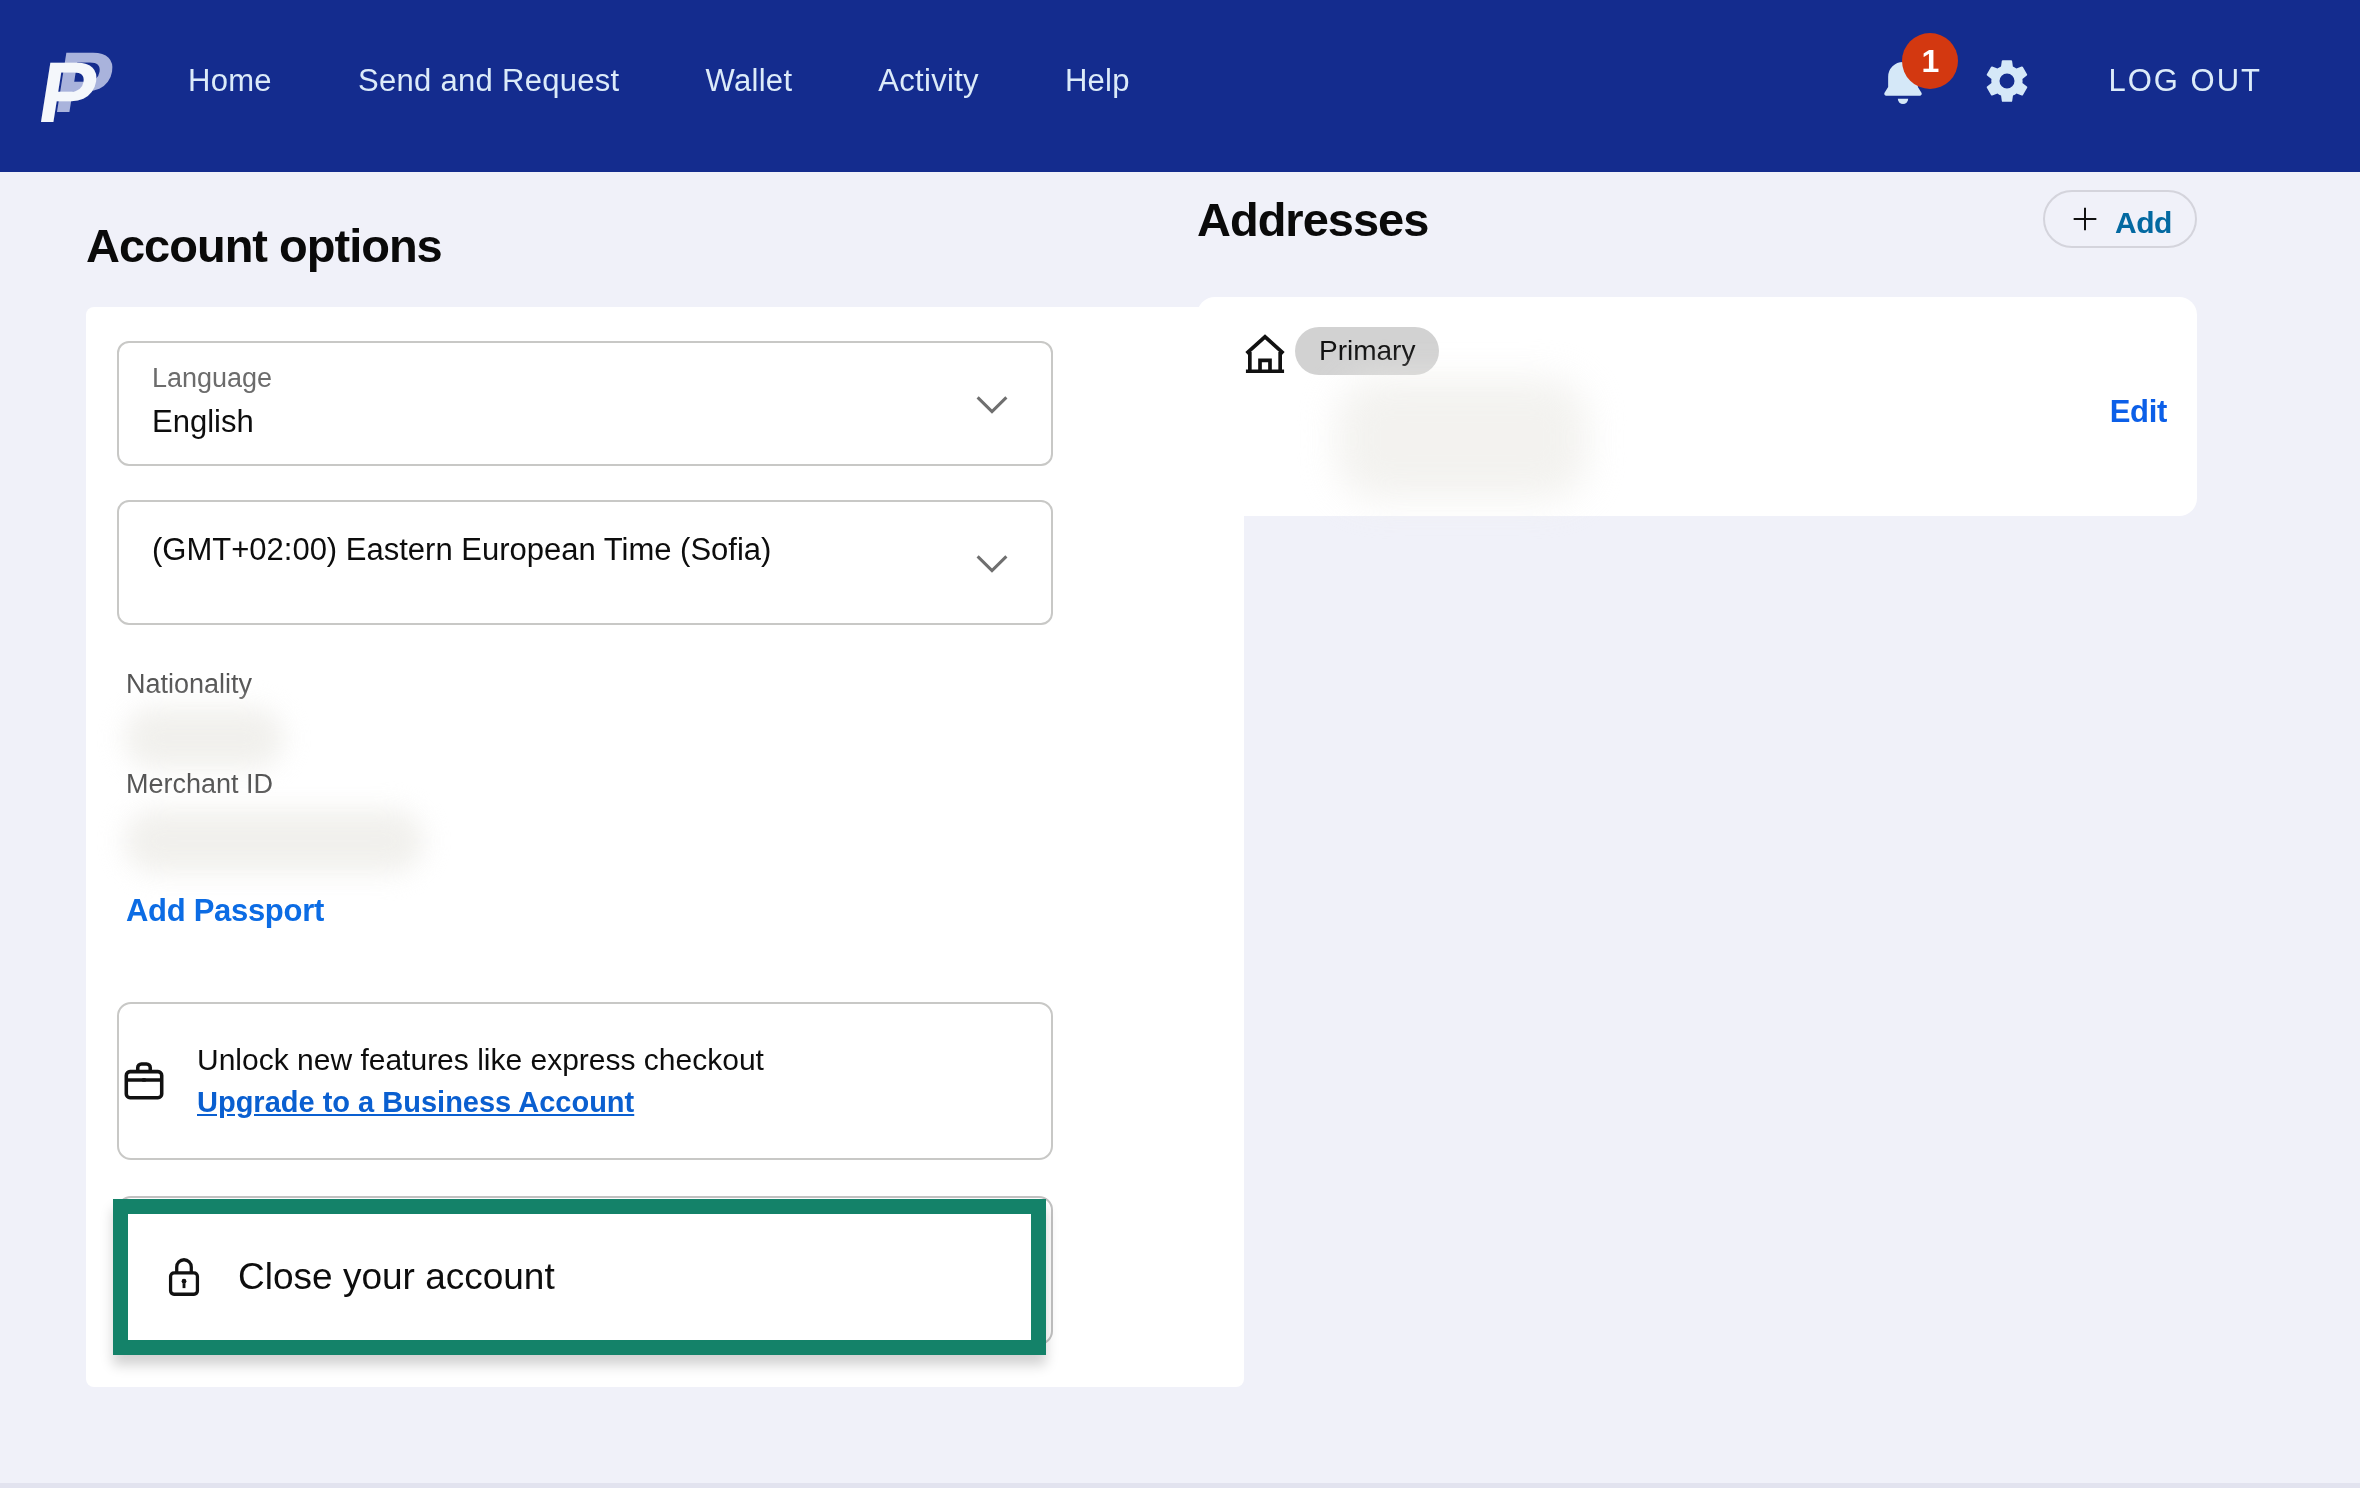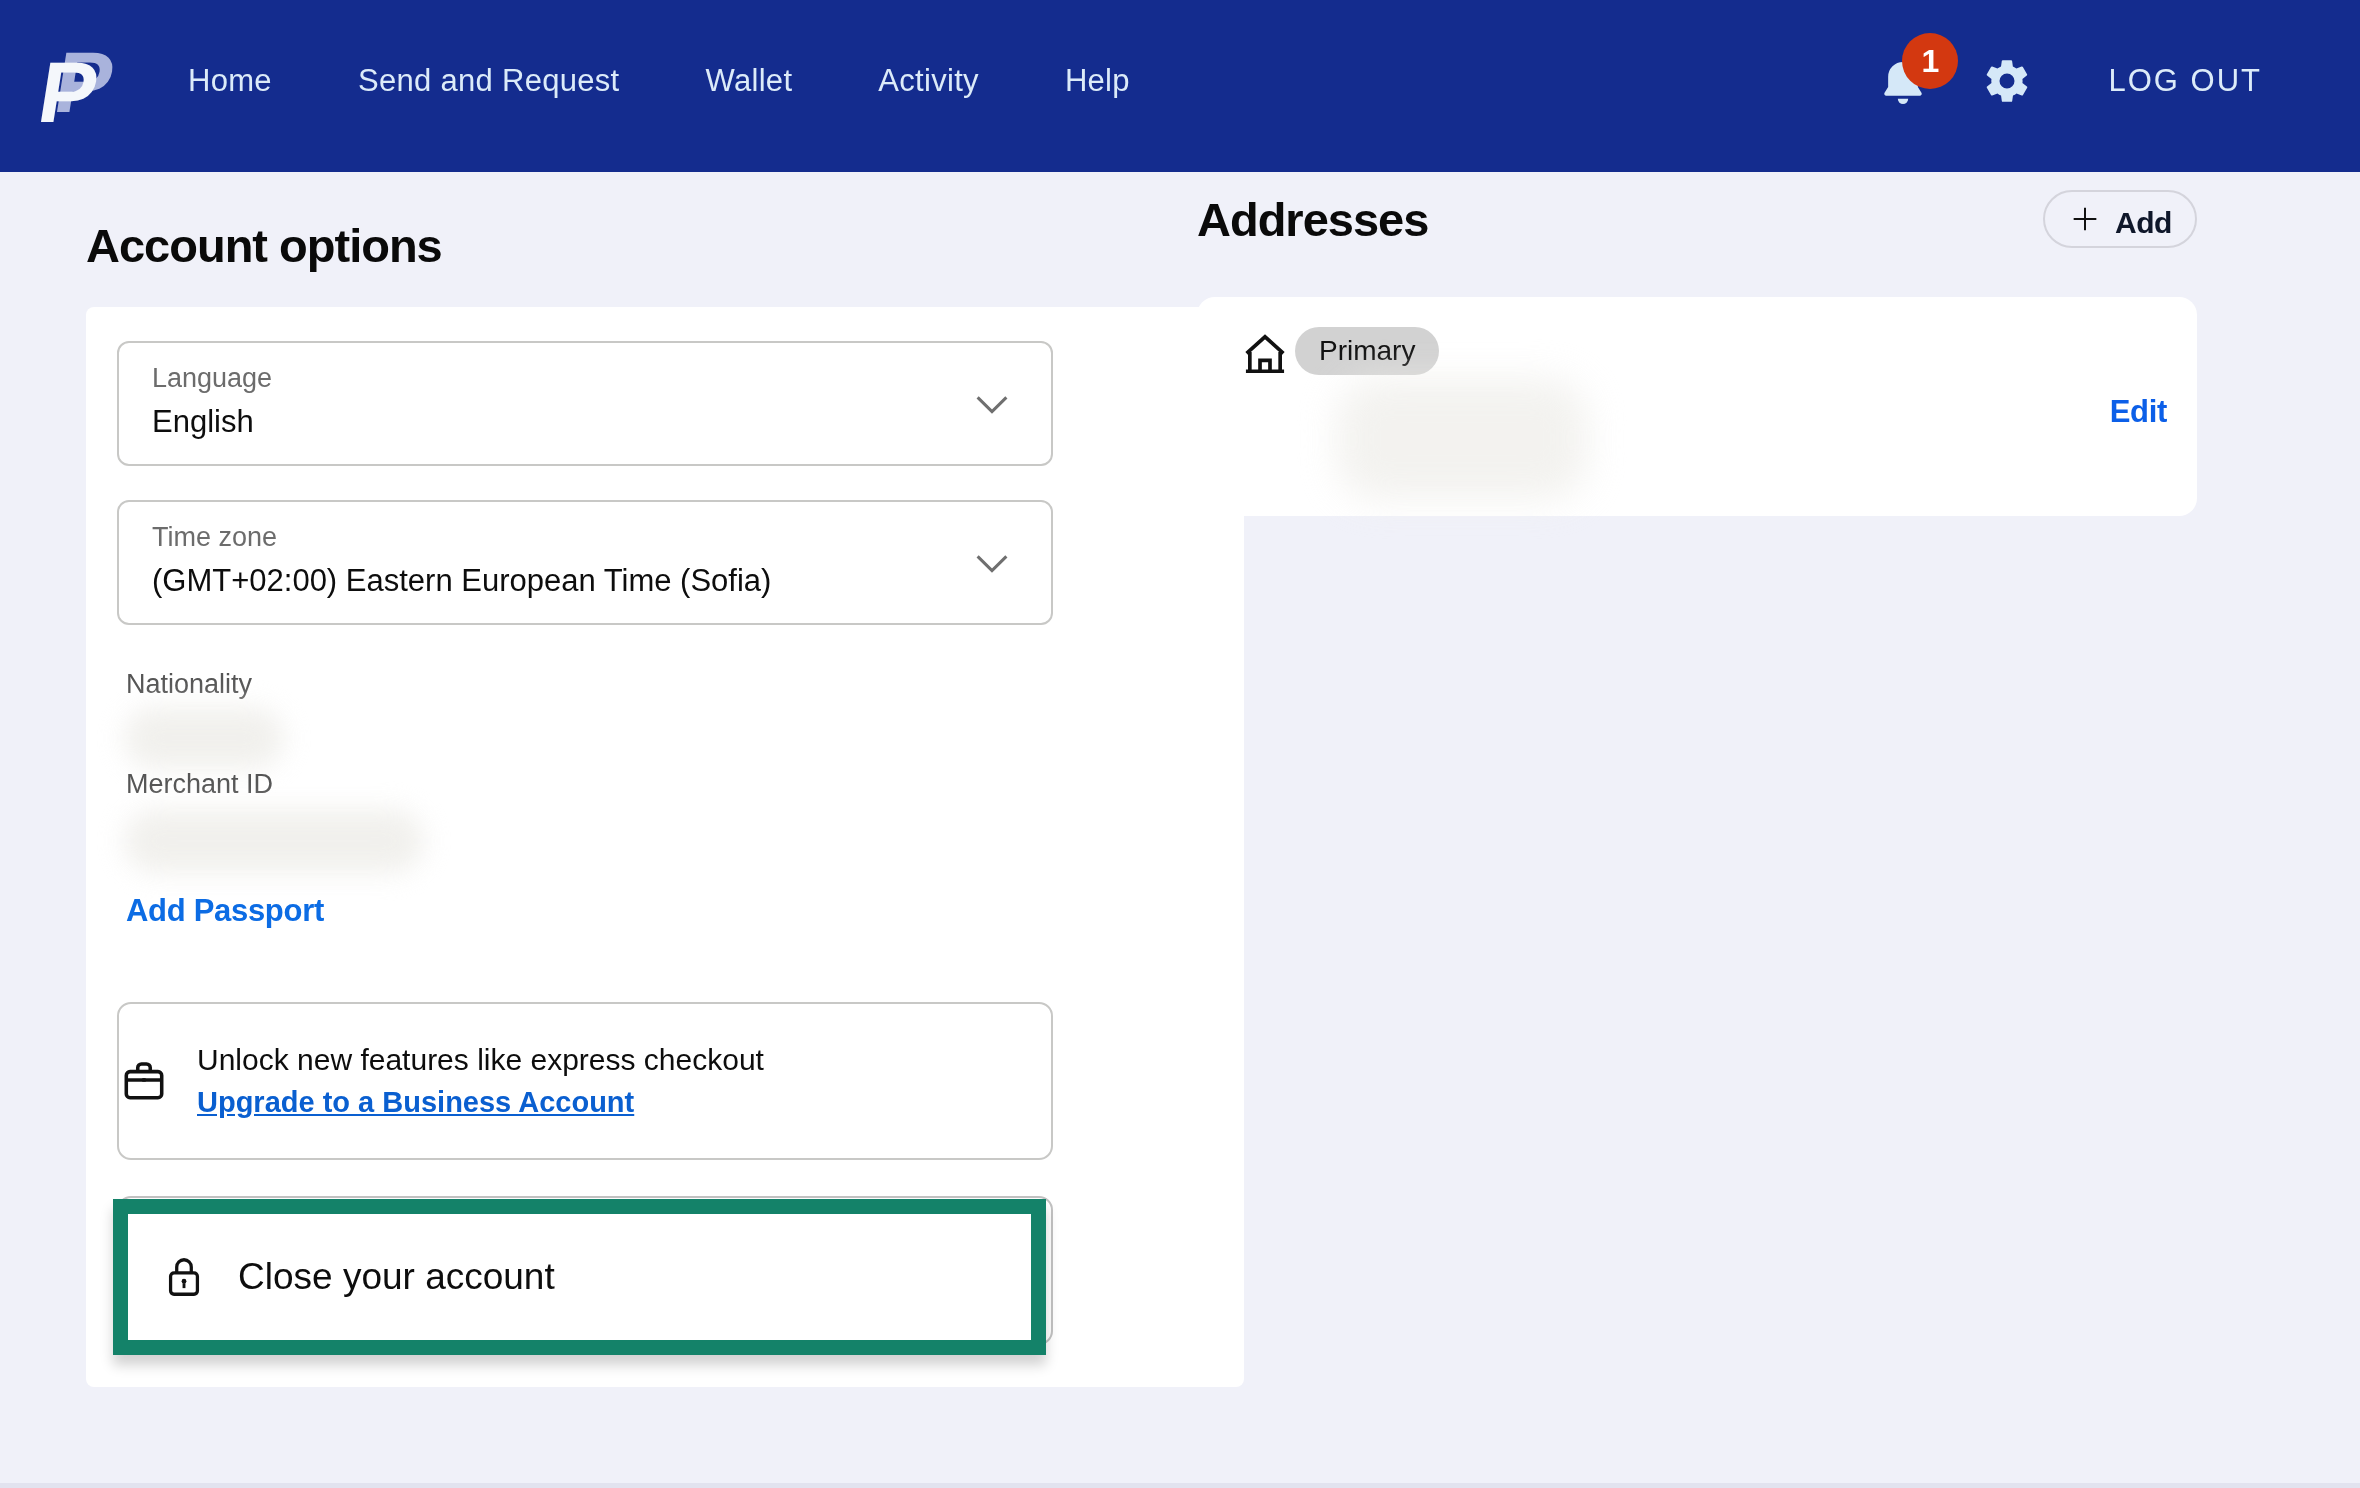--- a/index.html
+++ b/index.html
@@ -107,21 +107,21 @@
   }
   .close-label { font-size:37px; color:#0d0d0d; }
 
   
   .add-btn {
     position:absolute; left:2043px; top:190px; width:154px; height:58px;
     border:2px solid #d4d4dc; border-radius:29px; background:transparent;
     display:flex; align-items:center; justify-content:center; gap:13px;
     cursor:pointer;
   }
-  .add-btn-label { font-size:30px; font-weight:bold; color:#0f172a; letter-spacing:-.5px;margin-top:8px; }
+  .add-btn-label { font-size:30px; font-weight:bold; color:#0369a1; letter-spacing:-.5px;margin-top:8px; }
 
   .addr-card {
     position:absolute; left:1197px; top:297px; width:1000px; height:219px;
     background:#ffffff; border-radius:18px;
   }
   .home-icon-wrap { position:absolute; left:42px; top:32px; }
   .primary-badge {
     position:absolute; left:98px; top:30px; height:48px;
     background:#d2d2d2; border-radius:24px; color:#111;
     font-size:28px; display:flex; align-items:center; padding:15px 24px;
@@ -173,21 +173,20 @@
 
   <div class="select-box" id="select-language">
     <div class="select-label">Language</div>
     <div class="select-value">English</div>
     <svg class="chevron" width="46" height="46" viewBox="0 0 24 24" fill="none" stroke="#6f6f6f" stroke-width="1.6">
       <path d="M4.5 8.5 12 16l7.5-7.5"></path>
     </svg>
   </div>
 
   <div class="select-box" id="select-timezone">
-    <div class="select-label">Time zone</div>
     <div class="select-value">(GMT+02:00) Eastern European Time (Sofia)</div>
     <svg class="chevron" width="46" height="46" viewBox="0 0 24 24" fill="none" stroke="#6f6f6f" stroke-width="1.6">
       <path d="M4.5 8.5 12 16l7.5-7.5"></path>
     </svg>
   </div>
 
   <div class="field-label" id="nationality-label">Nationality</div>
   <div class="blur-blob" id="nationality-blob"></div>
 
   <div class="field-label" id="merchant-label">Merchant ID</div>

